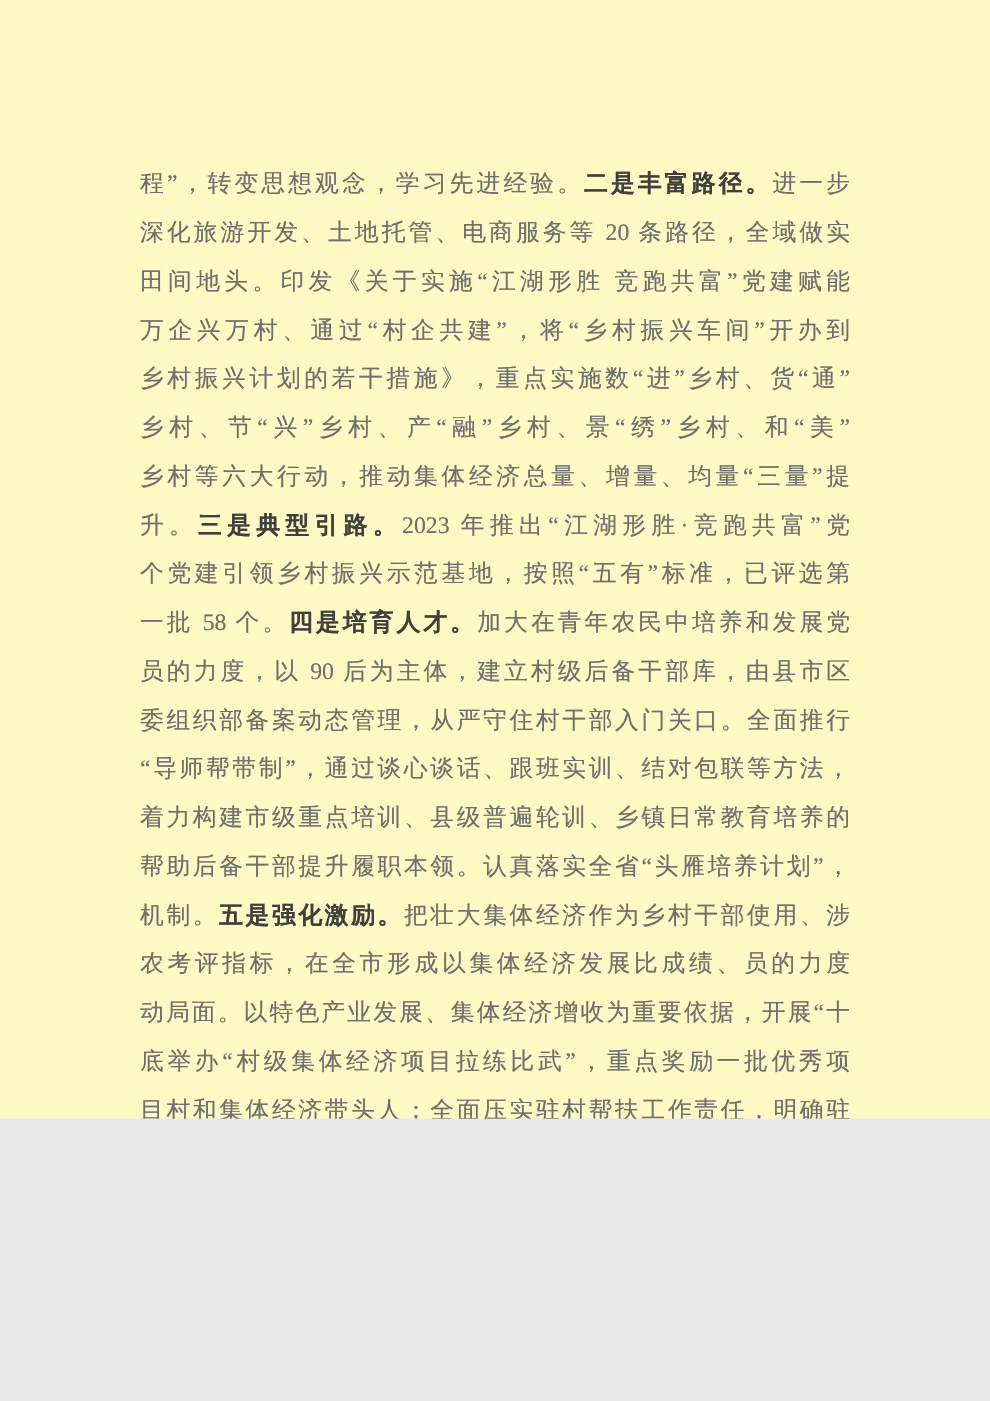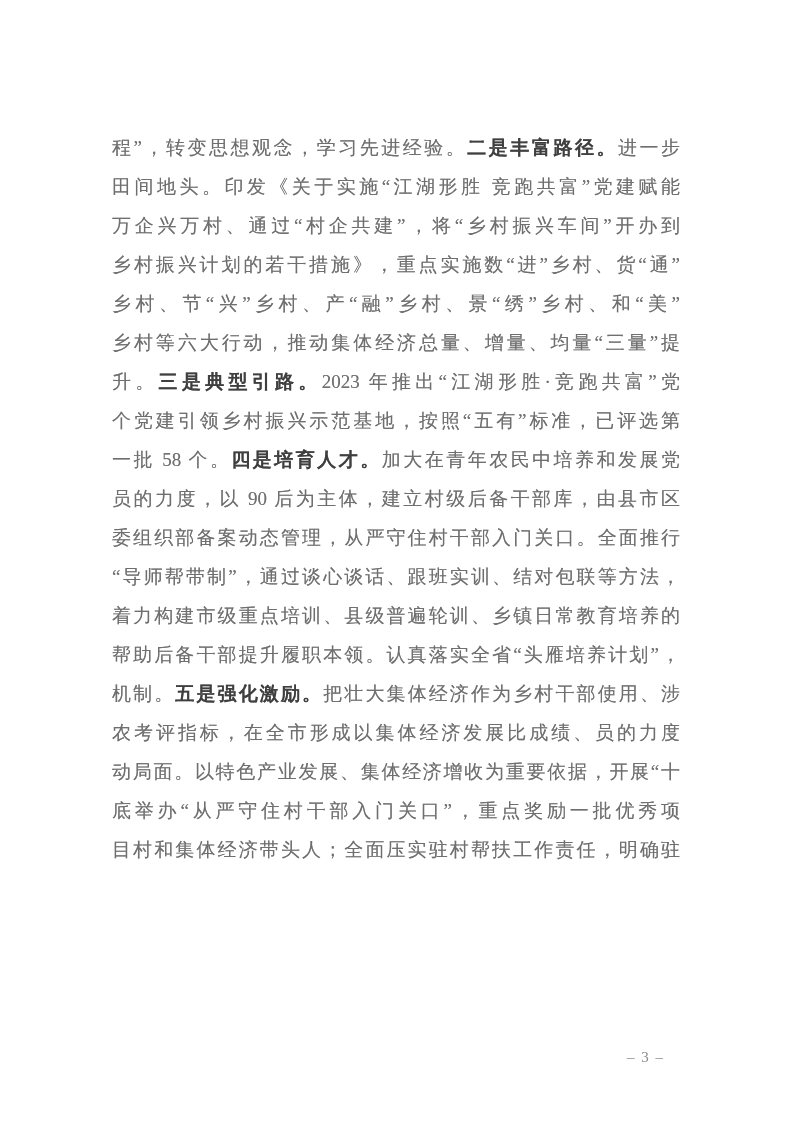--- a/index.html
+++ b/index.html
@@ -3,23 +3,23 @@
 <meta charset="utf-8">
 <style>
   html, body {
     margin: 0;
     padding: 0;
     background: #e8e8e8;
   }
   .page {
     position: relative;
     width: 792px;
-    height: 1121px;
+    height: 895px;
     margin: 0 auto;
-    background: #ffffff;
+    background: #fef9c3;
     overflow: hidden;
     font-family: "Liberation Serif", "DejaVu Serif", serif;
   }
   .text-block {
     position: absolute;
     left: 112px;
     top: 128px;
     width: 568px;
   }
   .text-line {
@@ -52,33 +52,34 @@
     color: #8b8b8b;
     font-family: "Liberation Serif", "DejaVu Serif", serif;
   }
 </style>
 </head>
 <body>
 
 <div class="page">
   <div class="text-block">
       <div class="text-line"><span class="seg">程”，转变思想观念，学习先进经验。</span><span class="seg bold">二是丰富路径。</span><span class="seg">进一步</span></div>
+      <div class="text-line"><span class="seg">深化旅游开发、土地托管、电商服务等 20 条路径，全域做实</span></div>
       <div class="text-line"><span class="seg">田间地头。印发《关于实施“江湖形胜 竞跑共富”党建赋能</span></div>
       <div class="text-line"><span class="seg">万企兴万村、通过“村企共建”，将“乡村振兴车间”开办到</span></div>
       <div class="text-line"><span class="seg">乡村振兴计划的若干措施》，重点实施数“进”乡村、货“通”</span></div>
       <div class="text-line"><span class="seg">乡村、节“兴”乡村、产“融”乡村、景“绣”乡村、和“美”</span></div>
       <div class="text-line"><span class="seg">乡村等六大行动，推动集体经济总量、增量、均量“三量”提</span></div>
       <div class="text-line"><span class="seg">升。</span><span class="seg bold">三是典型引路。</span><span class="seg">2023 年推出“江湖形胜·竞跑共富”党</span></div>
       <div class="text-line"><span class="seg">个党建引领乡村振兴示范基地，按照“五有”标准，已评选第</span></div>
       <div class="text-line"><span class="seg">一批 58 个。</span><span class="seg bold">四是培育人才。</span><span class="seg">加大在青年农民中培养和发展党</span></div>
       <div class="text-line"><span class="seg">员的力度，以 90 后为主体，建立村级后备干部库，由县市区</span></div>
       <div class="text-line"><span class="seg">委组织部备案动态管理，从严守住村干部入门关口。全面推行</span></div>
       <div class="text-line"><span class="seg">“导师帮带制”，通过谈心谈话、跟班实训、结对包联等方法，</span></div>
       <div class="text-line"><span class="seg">着力构建市级重点培训、县级普遍轮训、乡镇日常教育培养的</span></div>
       <div class="text-line"><span class="seg">帮助后备干部提升履职本领。认真落实全省“头雁培养计划”，</span></div>
       <div class="text-line"><span class="seg">机制。</span><span class="seg bold">五是强化激励。</span><span class="seg">把壮大集体经济作为乡村干部使用、涉</span></div>
       <div class="text-line"><span class="seg">农考评指标，在全市形成以集体经济发展比成绩、员的力度</span></div>
       <div class="text-line"><span class="seg">动局面。以特色产业发展、集体经济增收为重要依据，开展“十</span></div>
-      <div class="text-line"><span class="seg">底举办“从严守住村干部入门关口”，重点奖励一批优秀项</span></div>
+      <div class="text-line"><span class="seg">底举办“村级集体经济项目拉练比武”，重点奖励一批优秀项</span></div>
       <div class="text-line"><span class="seg">目村和集体经济带头人；全面压实驻村帮扶工作责任，明确驻</span></div>
     </div>
   <div class="page-footer">– 3 –</div>
 </div>
 
 </body></html>

